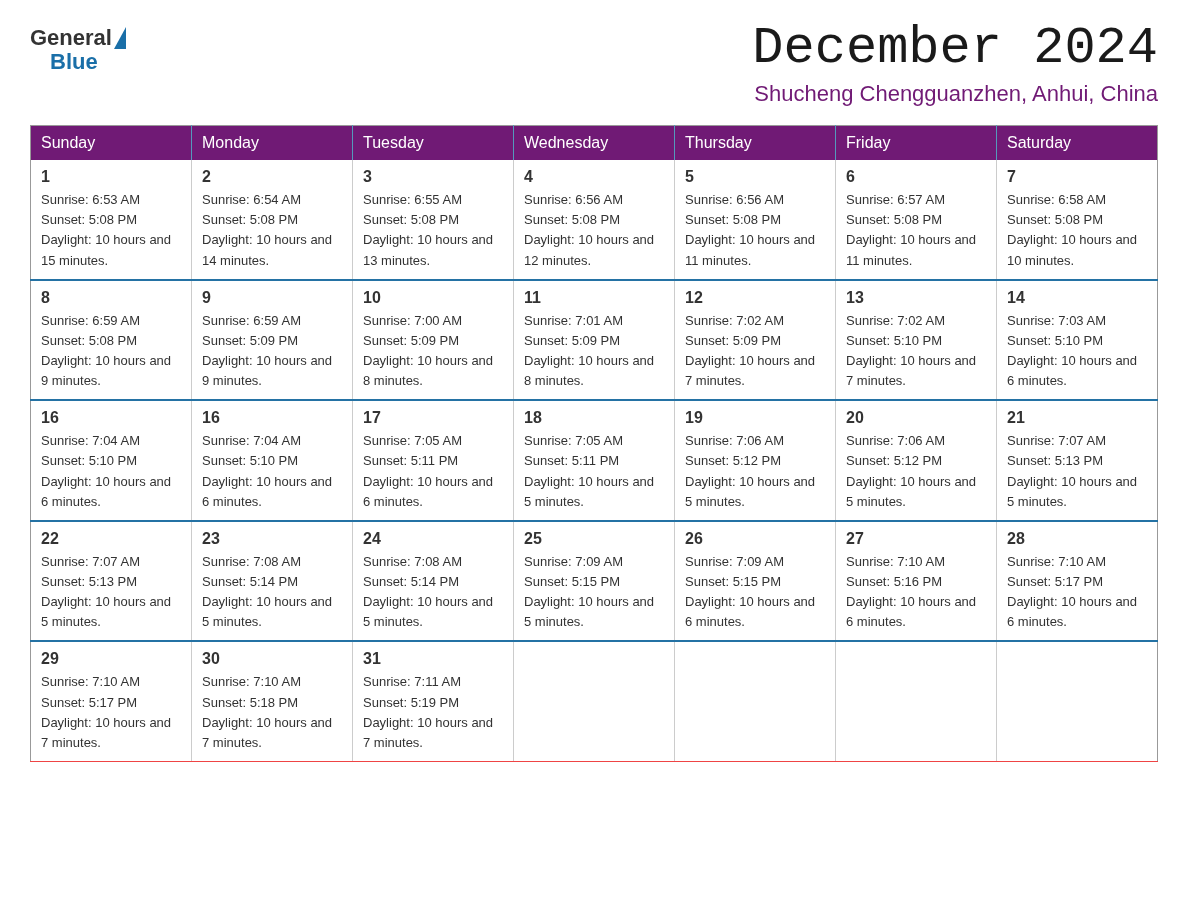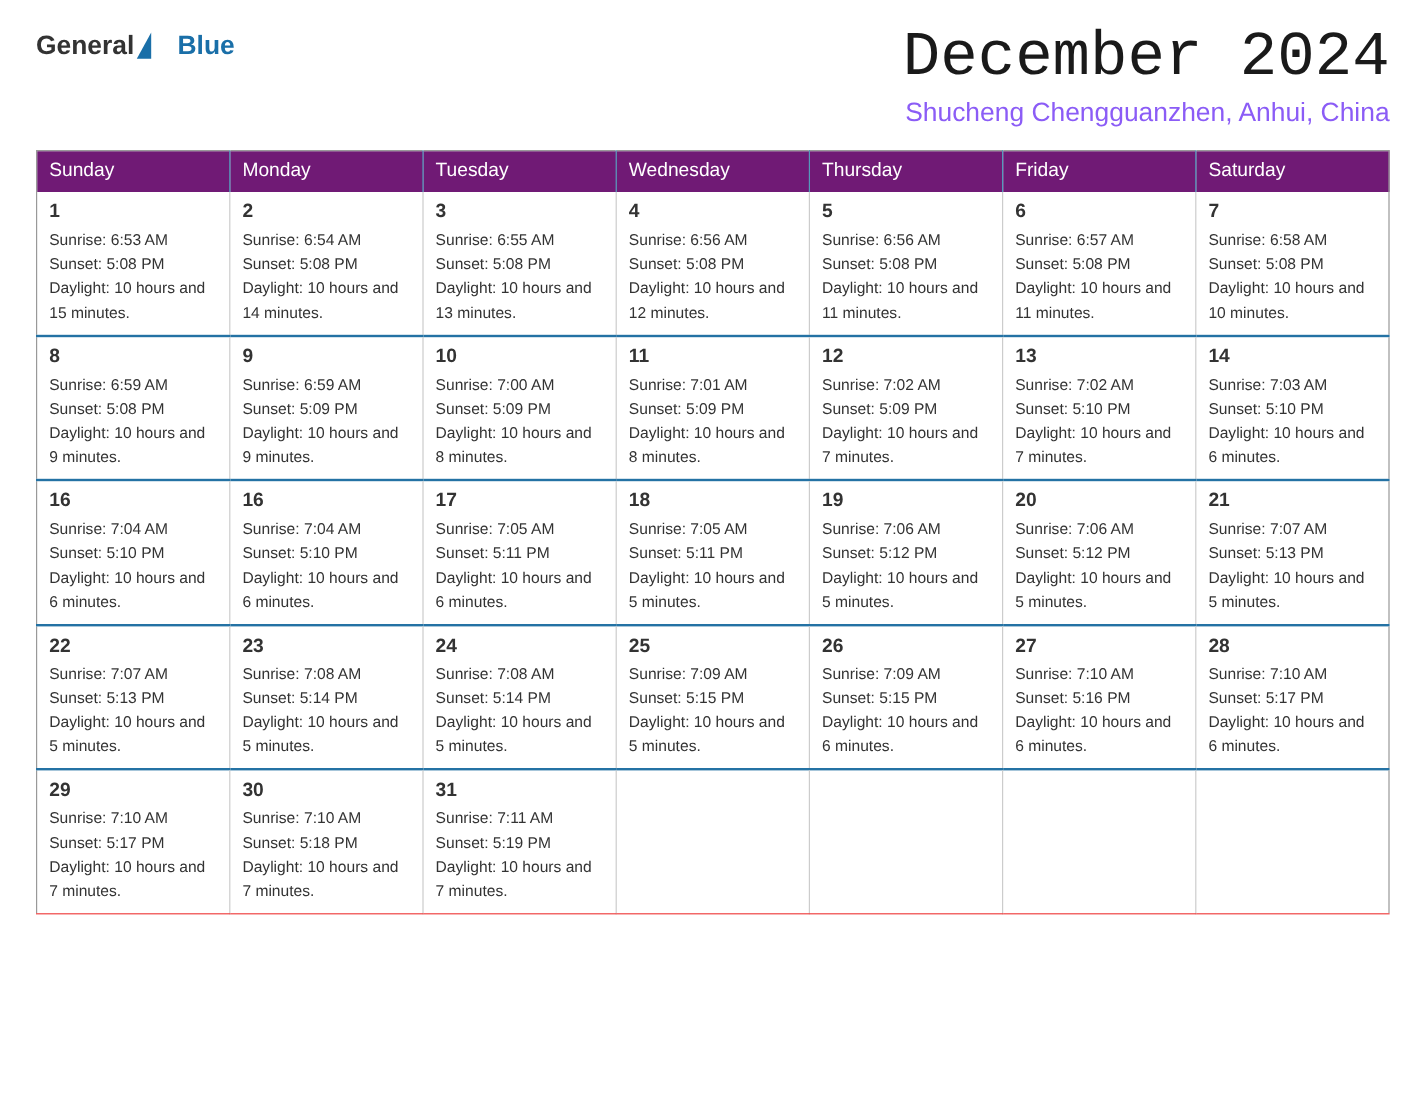--- a/index.html
+++ b/index.html
@@ -11,22 +11,22 @@
       padding: 20px 30px;
     }
     .header {
       display: flex;
       justify-content: space-between;
       align-items: flex-start;
       margin-bottom: 18px;
     }
     .logo {
       display: flex;
-      flex-direction: row;
-      align-items: flex-end;
+      flex-direction: column;
+      align-items: flex-start;
       padding-top: 5px;
     }
     .logo-text {
       display: flex;
       align-items: center;
       font-size: 22px;
       font-weight: bold;
       color: #333;
     }
     .logo-general { color: #333; }
@@ -49,21 +49,21 @@
     }
     .month-title {
       font-size: 52px;
       font-weight: 400;
       color: #1a1a1a;
       line-height: 1.1;
       font-family: Liberation Mono, monospace;
     }
     .location {
       font-size: 22px;
-      color: #8b5cf6;
+      color: #701a75;
       margin-top: 4px;
     }
     .calendar {
       width: 100%;
       border-collapse: collapse;
       border: 1px solid #999;
     }
     .calendar th {
       background-color: #701a75;
       color: #fff;

